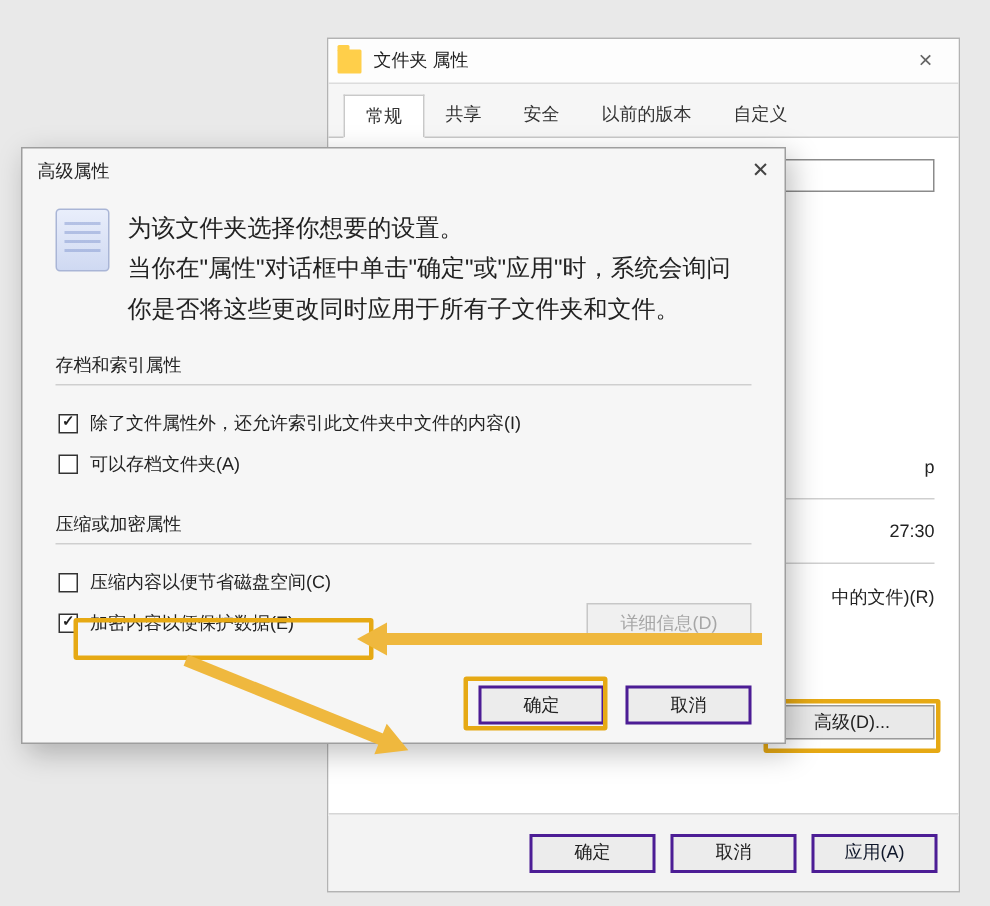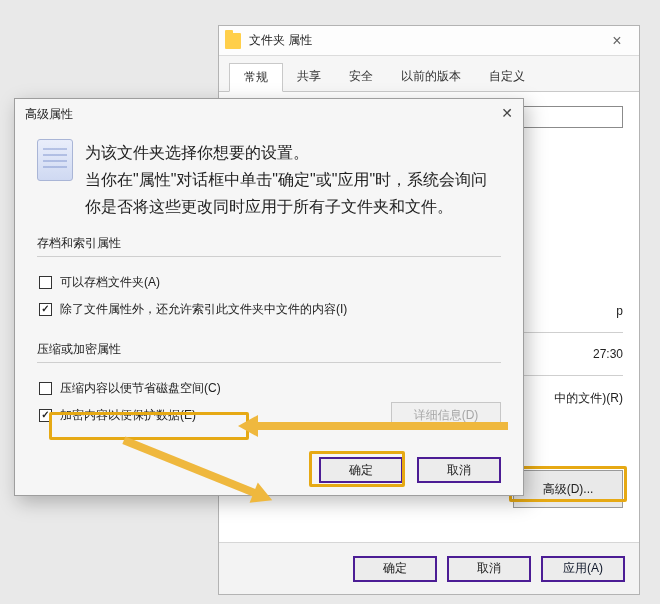--- a/index.html
+++ b/index.html
@@ -80,21 +80,21 @@
     border:1px solid #8b8b8b;
     height:22px;
     margin: 0 0 24px 0;
   }
   .props .infoblock { margin-top: 170px; }
   .props .line { font-size:12px; padding:6px 0; }
   .props .hr { border-top:1px solid #cfcfcf; margin:8px 0; }
   .props .advbtn {
     position:absolute;
     right: 16px; top: 378px;
-    width: 110px; height: 38px;
+    width: 110px; height: 23px;
     background:#e9e9e9;
     border:1px solid #9a9a9a;
     display:flex;align-items:center;justify-content:center;
   }
   .adv-hi { position:absolute; right:12px; top:374px; width:118px; height:36px;
             border:3px solid #e6a914; border-radius:2px; pointer-events:none;}
   .props .footer {
     position:absolute; left:0; right:0; bottom:0;
     height:52px;
     border-top:1px solid #d6d6d6;
@@ -234,26 +234,26 @@
       <div>
         <p>为该文件夹选择你想要的设置。</p>
         <p>当你在"属性"对话框中单击"确定"或"应用"时，系统会询问你是否将这些更改同时应用于所有子文件夹和文件。</p>
       </div>
     </div>
 
     <div class="group">
       <div class="gtitle">存档和索引属性</div>
       <div class="gline"></div>
       <div class="opt">
+        <span class="cb checked"></span>
+        <span>除了文件属性外，还允许索引此文件夹中文件的内容(I)</span>
+      </div>
+      <div class="opt">
         <span class="cb"></span>
         <span>可以存档文件夹(A)</span>
-      </div>
-      <div class="opt">
-        <span class="cb checked"></span>
-        <span>除了文件属性外，还允许索引此文件夹中文件的内容(I)</span>
       </div>
     </div>
 
     <div class="group" style="margin-top:18px">
       <div class="gtitle">压缩或加密属性</div>
       <div class="gline"></div>
       <div class="opt">
         <span class="cb"></span>
         <span>压缩内容以便节省磁盘空间(C)</span>
       </div>

